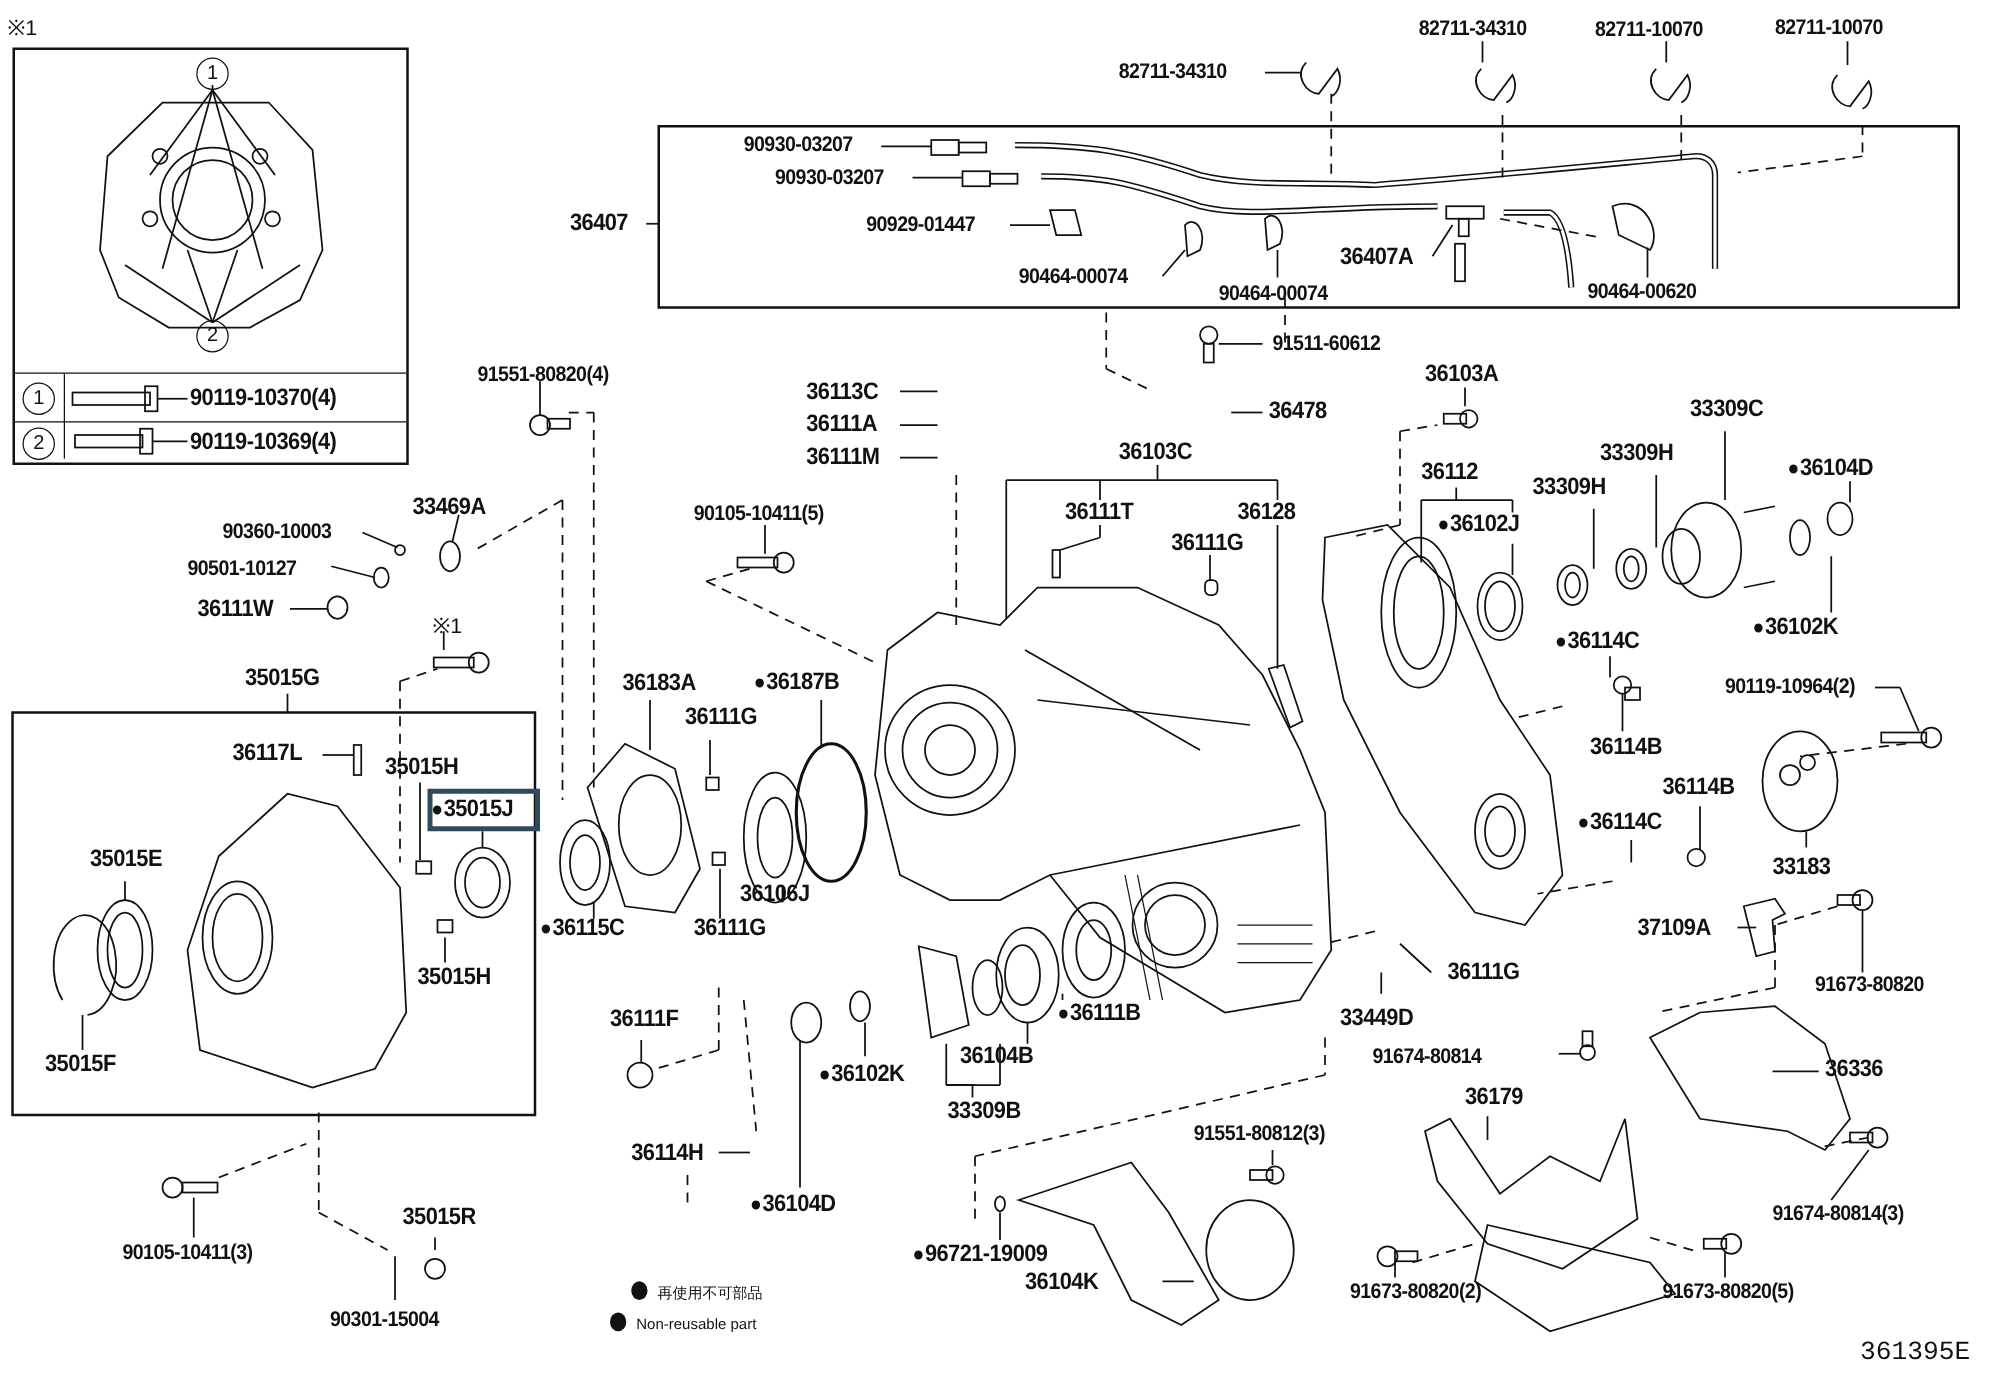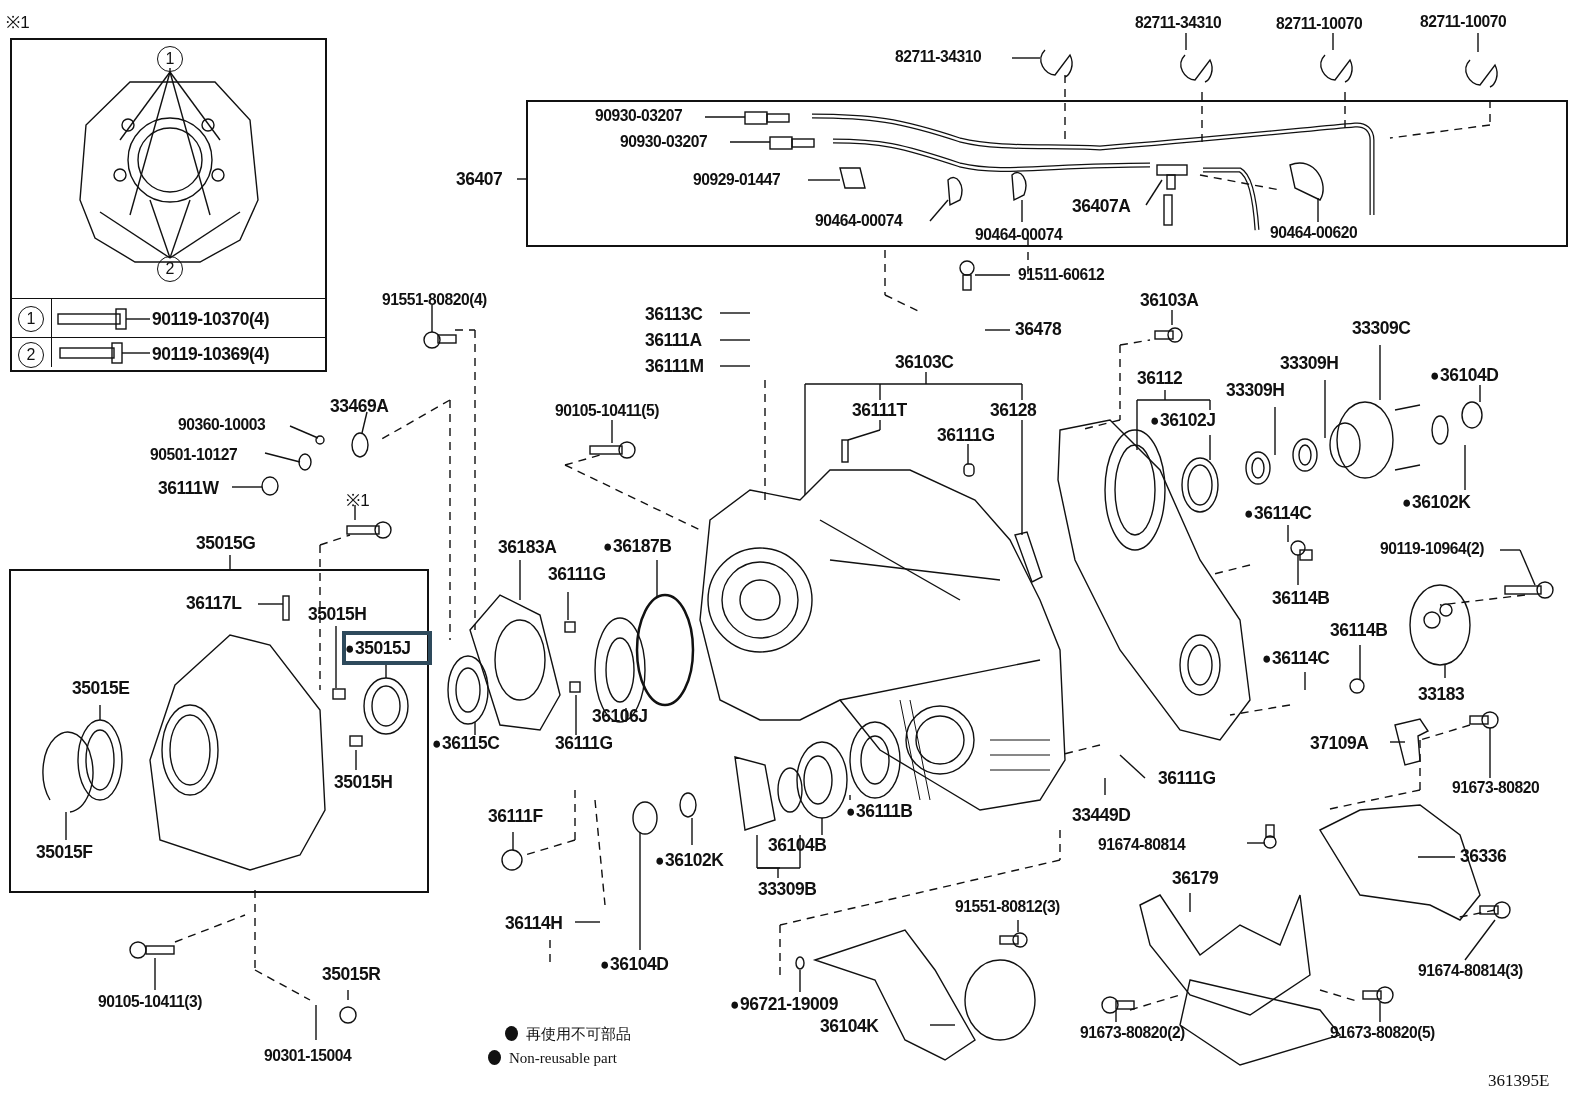--- a/index.html
+++ b/index.html
@@ -10,24 +10,24 @@
   .lbl { position:absolute; font-family:"Liberation Sans Narrow","Liberation Sans",sans-serif;
          font-weight:bold; font-size:19px; letter-spacing:-0.5px; white-space:nowrap; line-height:1; color:#111;
          transform:scaleX(0.92); transform-origin:left top; cursor:pointer; }
   .lbl.sm { font-size:17px; }
   .lbl.nr::before { content:"●"; font-size:17px; margin-right:1px; }
   .box { position:absolute; border:2px solid #111; }
   .hl { position:absolute; border:4px solid #2e4a5c; }
   .tbl-row { position:absolute; border-top:1.5px solid #111; }
   .circ { position:absolute; width:24px; height:24px; border:1.5px solid #111; border-radius:50%;
           font-family:"Liberation Sans",sans-serif; font-size:16px; text-align:center; line-height:24px; }
-  .legend { position:absolute; font-family:Liberation Serif, serif; font-size:15px; }
+  .legend { position:absolute; font-family:Liberation Sans, sans-serif; font-size:12px; }
   .legend .dot { display:inline-block; width:13px; height:15px; border-radius:50%; background:#111; vertical-align:-2px; margin-right:8px; }
   .note { position:absolute; font-family:"Liberation Sans",sans-serif; font-size:17px; }
-  .code { position:absolute; font-family:Liberation Serif, serif; font-size:17px; }
+  .code { position:absolute; font-family:Liberation Mono, monospace; font-size:21px; }
 </style>
 </head>
 <body>
 
 <div id="stage">
 
   <svg class="art" width="1592" height="1099" viewBox="0 0 1592 1099">
     <g fill="none" stroke="#111" stroke-width="1.4">
 
       <g>

